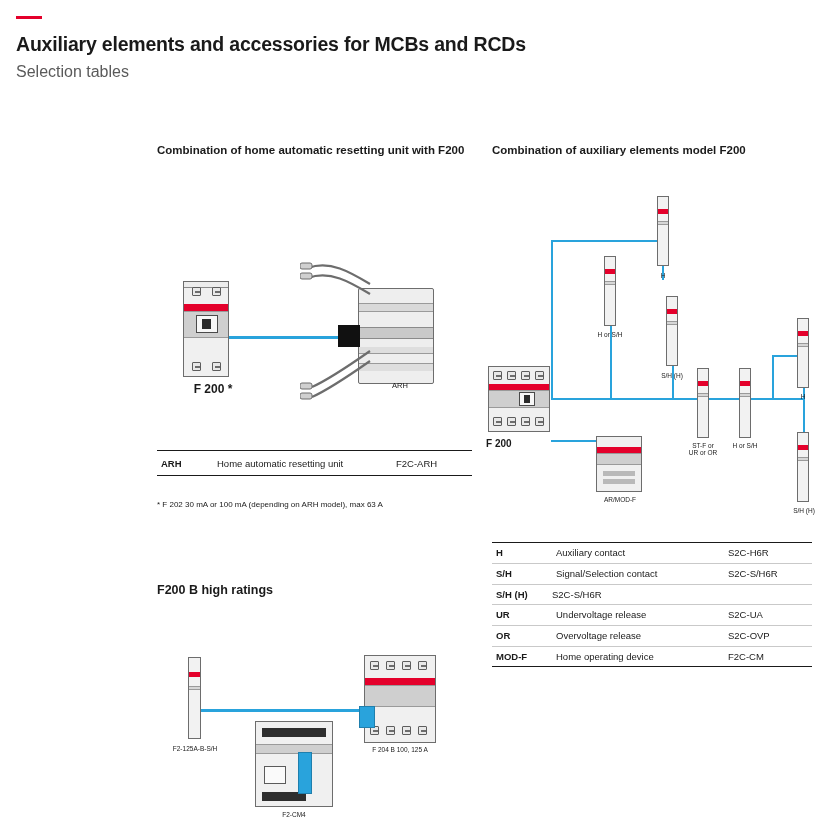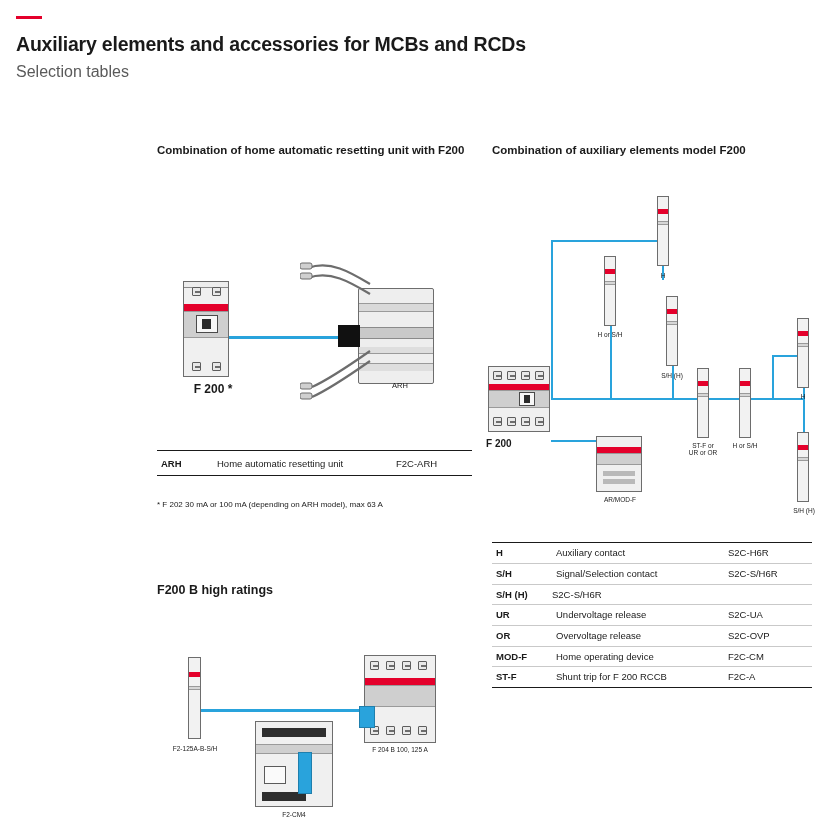--- a/index.html
+++ b/index.html
@@ -257,25 +257,20 @@
   <div class="row">
     <div class="c1">OR</div>
     <div class="c2">Overvoltage release</div>
     <div class="c3">S2C-OVP</div>
   </div>
   <div class="row">
     <div class="c1">MOD-F</div>
     <div class="c2">Home operating device</div>
     <div class="c3">F2C-CM</div>
   </div>
-  <div class="row">
-    <div class="c1">ST-F</div>
-    <div class="c2">Shunt trip for F 200 RCCB</div>
-    <div class="c3">F2C-A</div>
-  </div>
 </div>
 
 <div class="diagram">
 
   <div class="wire wire-h" style="left:196px; top:709px; width:178px; height:3px;"></div>
   <div class="wire wire-v" style="left:194px; top:709px; height:2px;"></div>
 
   <div class="mod" style="left:188px; top:657px; width:13px; height:82px;">
     <div class="r" style="top:14px;"></div>
     <div class="g" style="top:28px;"></div>

